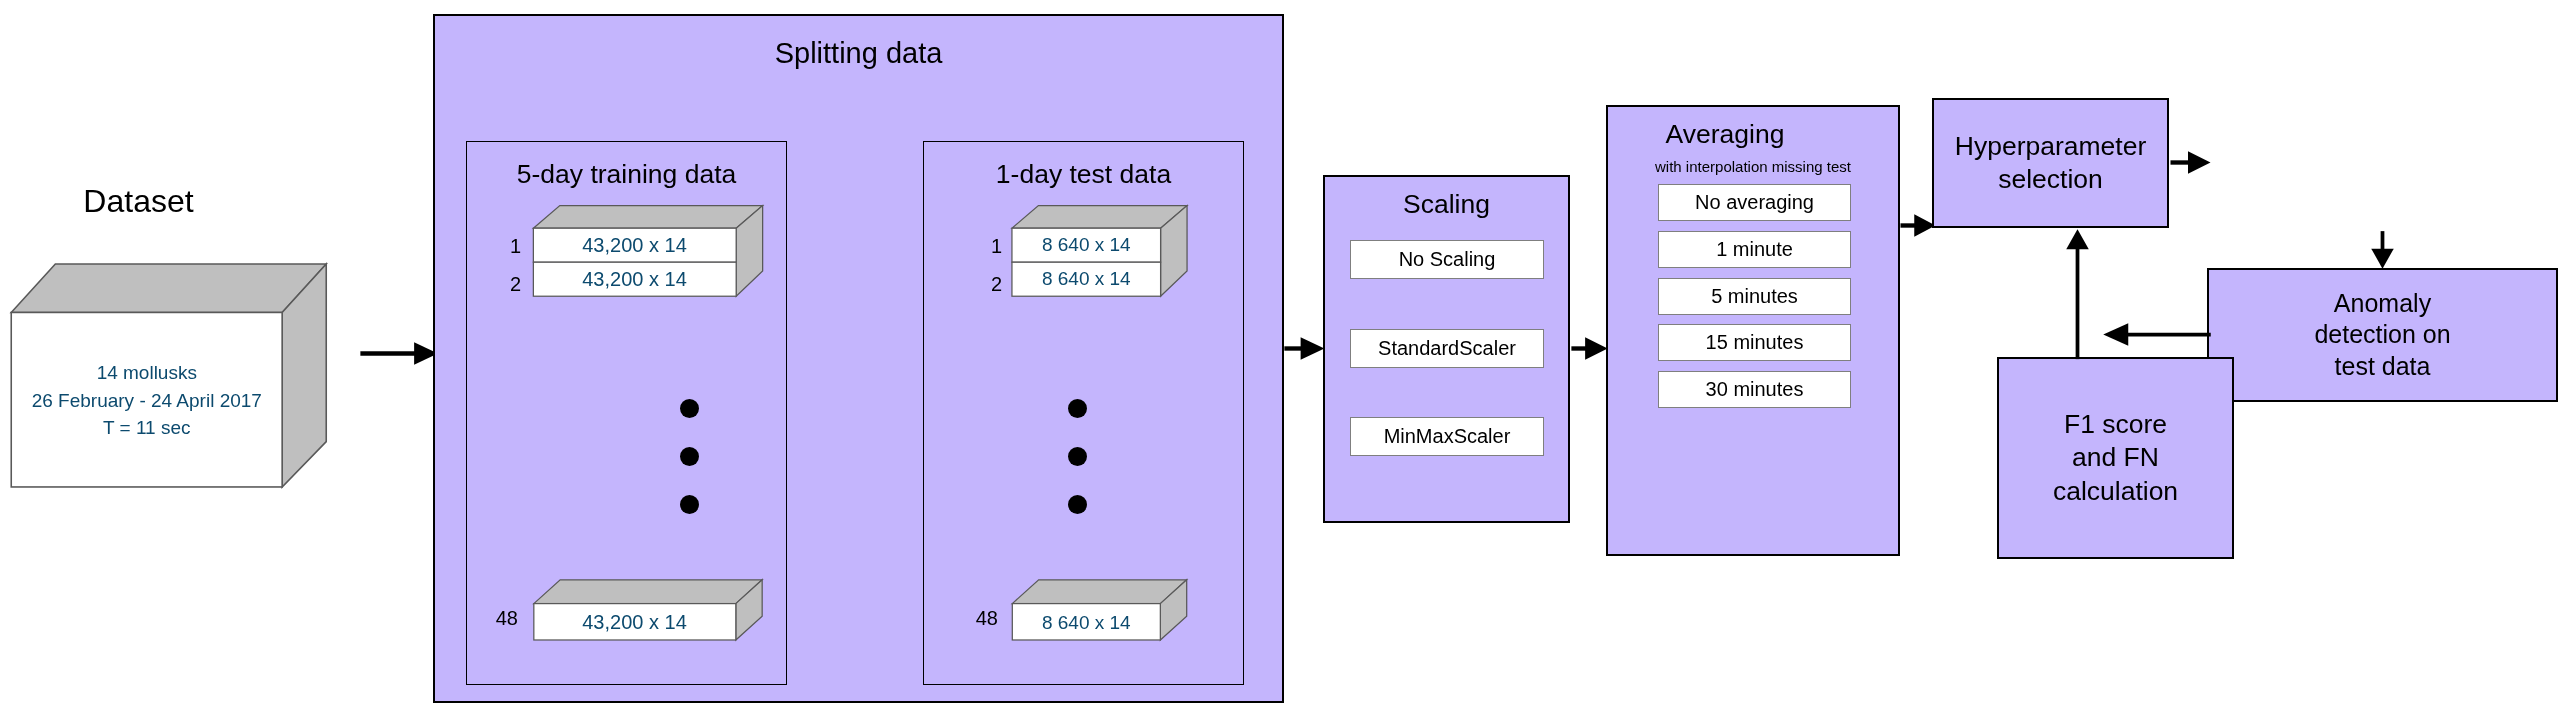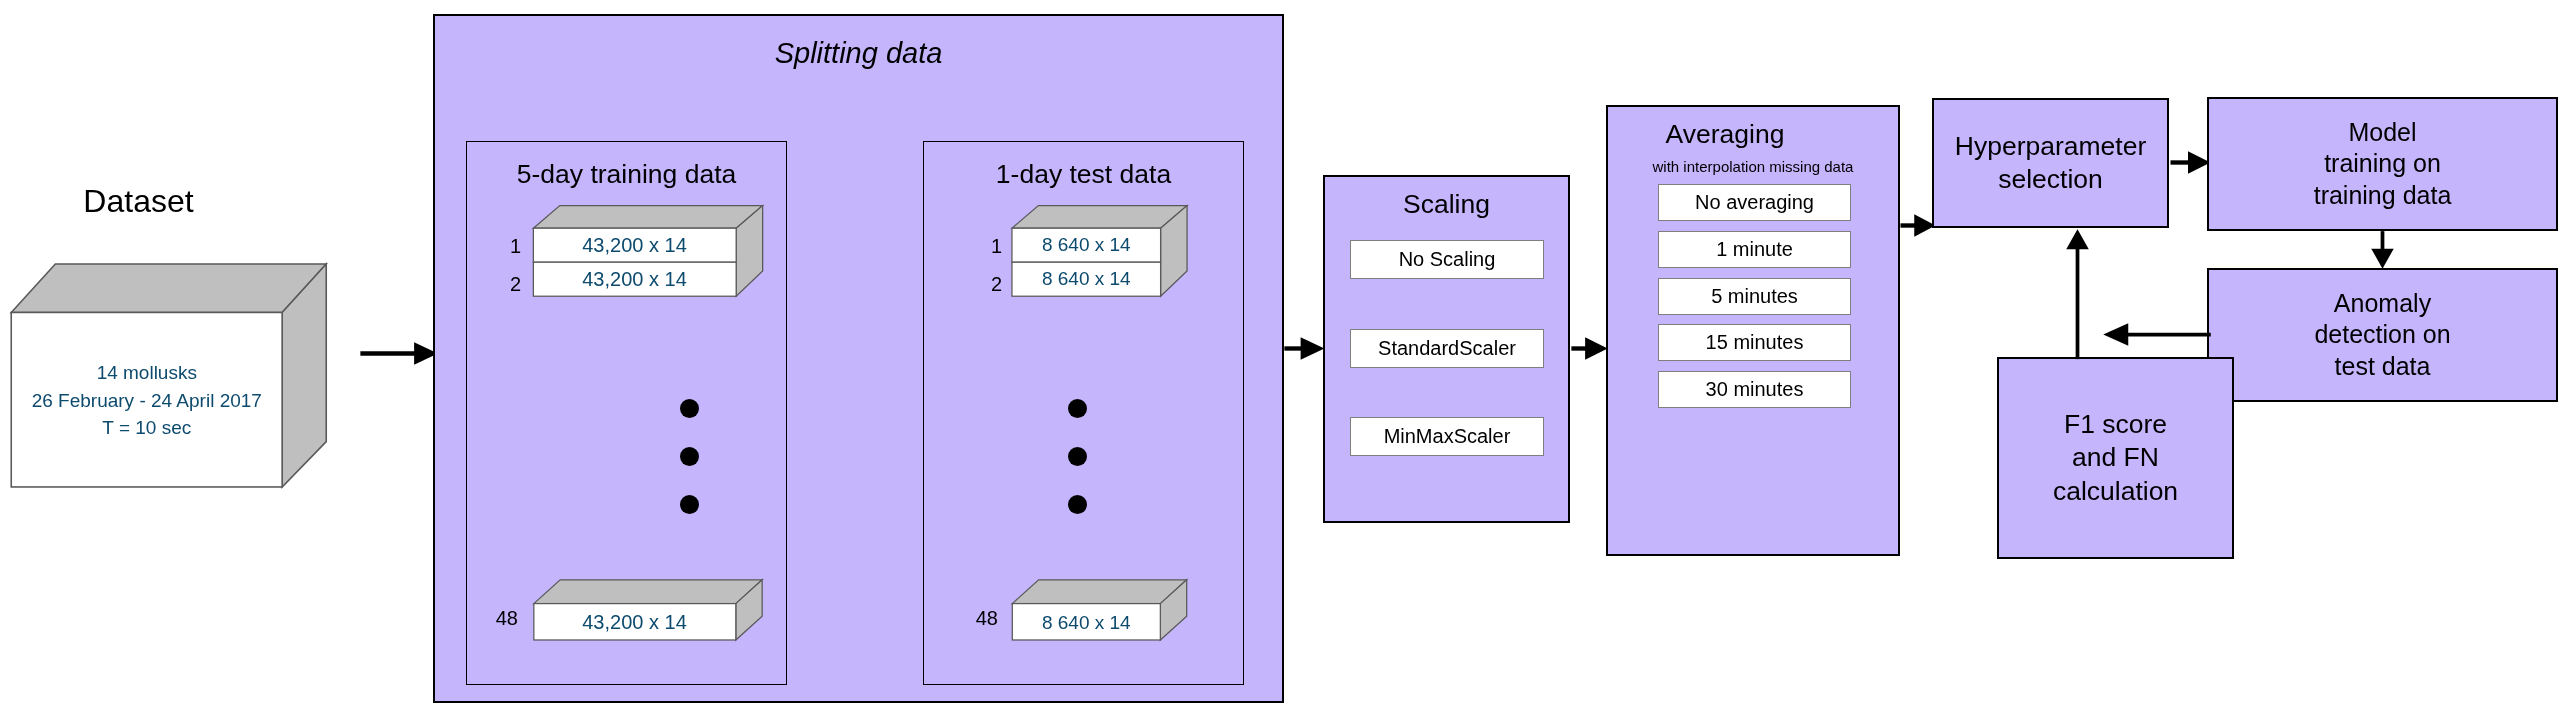--- a/index.html
+++ b/index.html
@@ -106,32 +106,32 @@
 
       <polygon points="8,115 78,38 508,38 438,115" fill="#bfbfbf" stroke="#595959" stroke-width="2.5"></polygon>
 
       <polygon points="438,115 508,38 508,320 438,392" fill="#bfbfbf" stroke="#595959" stroke-width="2.5"></polygon>
 
       <rect x="8" y="115" width="430" height="277" fill="#ffffff" stroke="#595959" stroke-width="2.5"></rect>
     </svg>
     <div class="facelabel t-datasetbody" style="left:5px; top:73px; width:271px; height:175px; flex-direction:column;">
       <span>14 mollusks</span>
       <span>26 February - 24 April 2017</span>
-      <span>T = 10 sec</span>
+      <span>T = 11 sec</span>
     </div>
   </div>
 
   <svg class="conn" style="left:360px; top:341px; width:82px; height:25px;" viewBox="0 0 130 40" width="82" height="25">
     <line x1="0" y1="20" x2="90" y2="20" stroke-width="7"></line>
     <polygon points="86,2 124,20 86,38"></polygon>
   </svg>
 
   <div class="box" style="left:433px; top:14px; width:851px; height:689px; align-items:flex-start; justify-content:center;">
   </div>
-  <div class="plain-label t-splitting" style="left:433px; top:37px; width:851px;font-style:italic;">Splitting data</div>
+  <div class="plain-label t-splitting" style="left:433px; top:37px; width:851px;">Splitting data</div>
 
   <div class="box box-thin" style="left:466px; top:141px; width:321px; height:544px;"></div>
   <div class="plain-label t-subtitle" style="left:466px; top:159px; width:321px;">5-day training data</div>
 
   <div class="rownum t-rownum" style="left:496px; top:235px; width:25px;">1</div>
   <div class="rownum t-rownum" style="left:496px; top:273px; width:25px;">2</div>
 
   <div class="cube" style="left:528px; top:203px; width:240px; height:97px;">
     <svg width="240" height="97" viewBox="0 0 380 154">
       <polygon points="8,40 50,4 372,4 330,40" fill="#bfbfbf" stroke="#595959" stroke-width="2"></polygon>
@@ -200,21 +200,21 @@
   <div class="pill t-pill" style="left:1350px; top:240px; width:194px; height:39px;">No Scaling</div>
   <div class="pill t-pill" style="left:1350px; top:417px; width:194px; height:39px;">MinMaxScaler</div>
 
   <svg class="conn" style="left:1571px; top:336px; width:82px; height:25px;" viewBox="0 0 130 40" width="82" height="25">
     <line x1="0" y1="20" x2="26" y2="20" stroke-width="7"></line>
     <polygon points="22,2 58,20 22,38"></polygon>
   </svg>
 
   <div class="box" style="left:1606px; top:105px; width:294px; height:451px;"></div>
   <div class="plain-label t-box" style="left:1606px; top:119px; width:238px;">Averaging</div>
-  <div class="plain-label t-small" style="left:1606px; top:158px; width:294px;">with interpolation missing data</div>
+  <div class="plain-label t-small" style="left:1606px; top:158px; width:294px;">with interpolation missing test</div>
 
   <div class="pill t-pill" style="left:1658px; top:184px; width:193px; height:37px;">No averaging</div>
   <div class="pill t-pill" style="left:1658px; top:231px; width:193px; height:37px;">1 minute</div>
   <div class="pill t-pill" style="left:1658px; top:278px; width:193px; height:37px;">5 minutes</div>
   <div class="pill t-pill" style="left:1658px; top:324px; width:193px; height:37px;">15 minutes</div>
   <div class="pill t-pill" style="left:1658px; top:371px; width:193px; height:37px;">30 minutes</div>
 
   <svg class="conn" style="left:1900px; top:213px; width:76px; height:25px;" viewBox="0 0 120 40" width="76" height="25">
     <line x1="0" y1="20" x2="26" y2="20" stroke-width="7"></line>
     <polygon points="22,2 56,20 22,38"></polygon>
@@ -223,25 +223,20 @@
   <div class="box" style="left:1932px; top:98px; width:237px; height:130px; flex-direction:column;">
     <span class="t-box">Hyperparameter</span>
     <span class="t-box">selection</span>
   </div>
 
   <svg class="conn" style="left:2170px; top:150px; width:76px; height:25px;" viewBox="0 0 120 40" width="76" height="25">
     <line x1="0" y1="20" x2="32" y2="20" stroke-width="7"></line>
     <polygon points="28,2 64,20 28,38"></polygon>
   </svg>
 
-  <div class="box" style="left:2207px; top:97px; width:351px; height:134px; flex-direction:column;">
-    <span class="t-boxsm">Model</span>
-    <span class="t-boxsm">training on</span>
-    <span class="t-boxsm">training data</span>
-  </div>
 
   <svg class="conn" style="left:2370px; top:231px; width:25px; height:39px;" viewBox="0 0 40 62" width="25" height="39">
     <line x1="20" y1="0" x2="20" y2="32" stroke-width="6"></line>
     <polygon points="2,28 38,28 20,60"></polygon>
   </svg>
 
   <div class="box" style="left:2207px; top:268px; width:351px; height:134px; flex-direction:column;">
     <span class="t-boxsm">Anomaly</span>
     <span class="t-boxsm">detection on</span>
     <span class="t-boxsm">test data</span>

